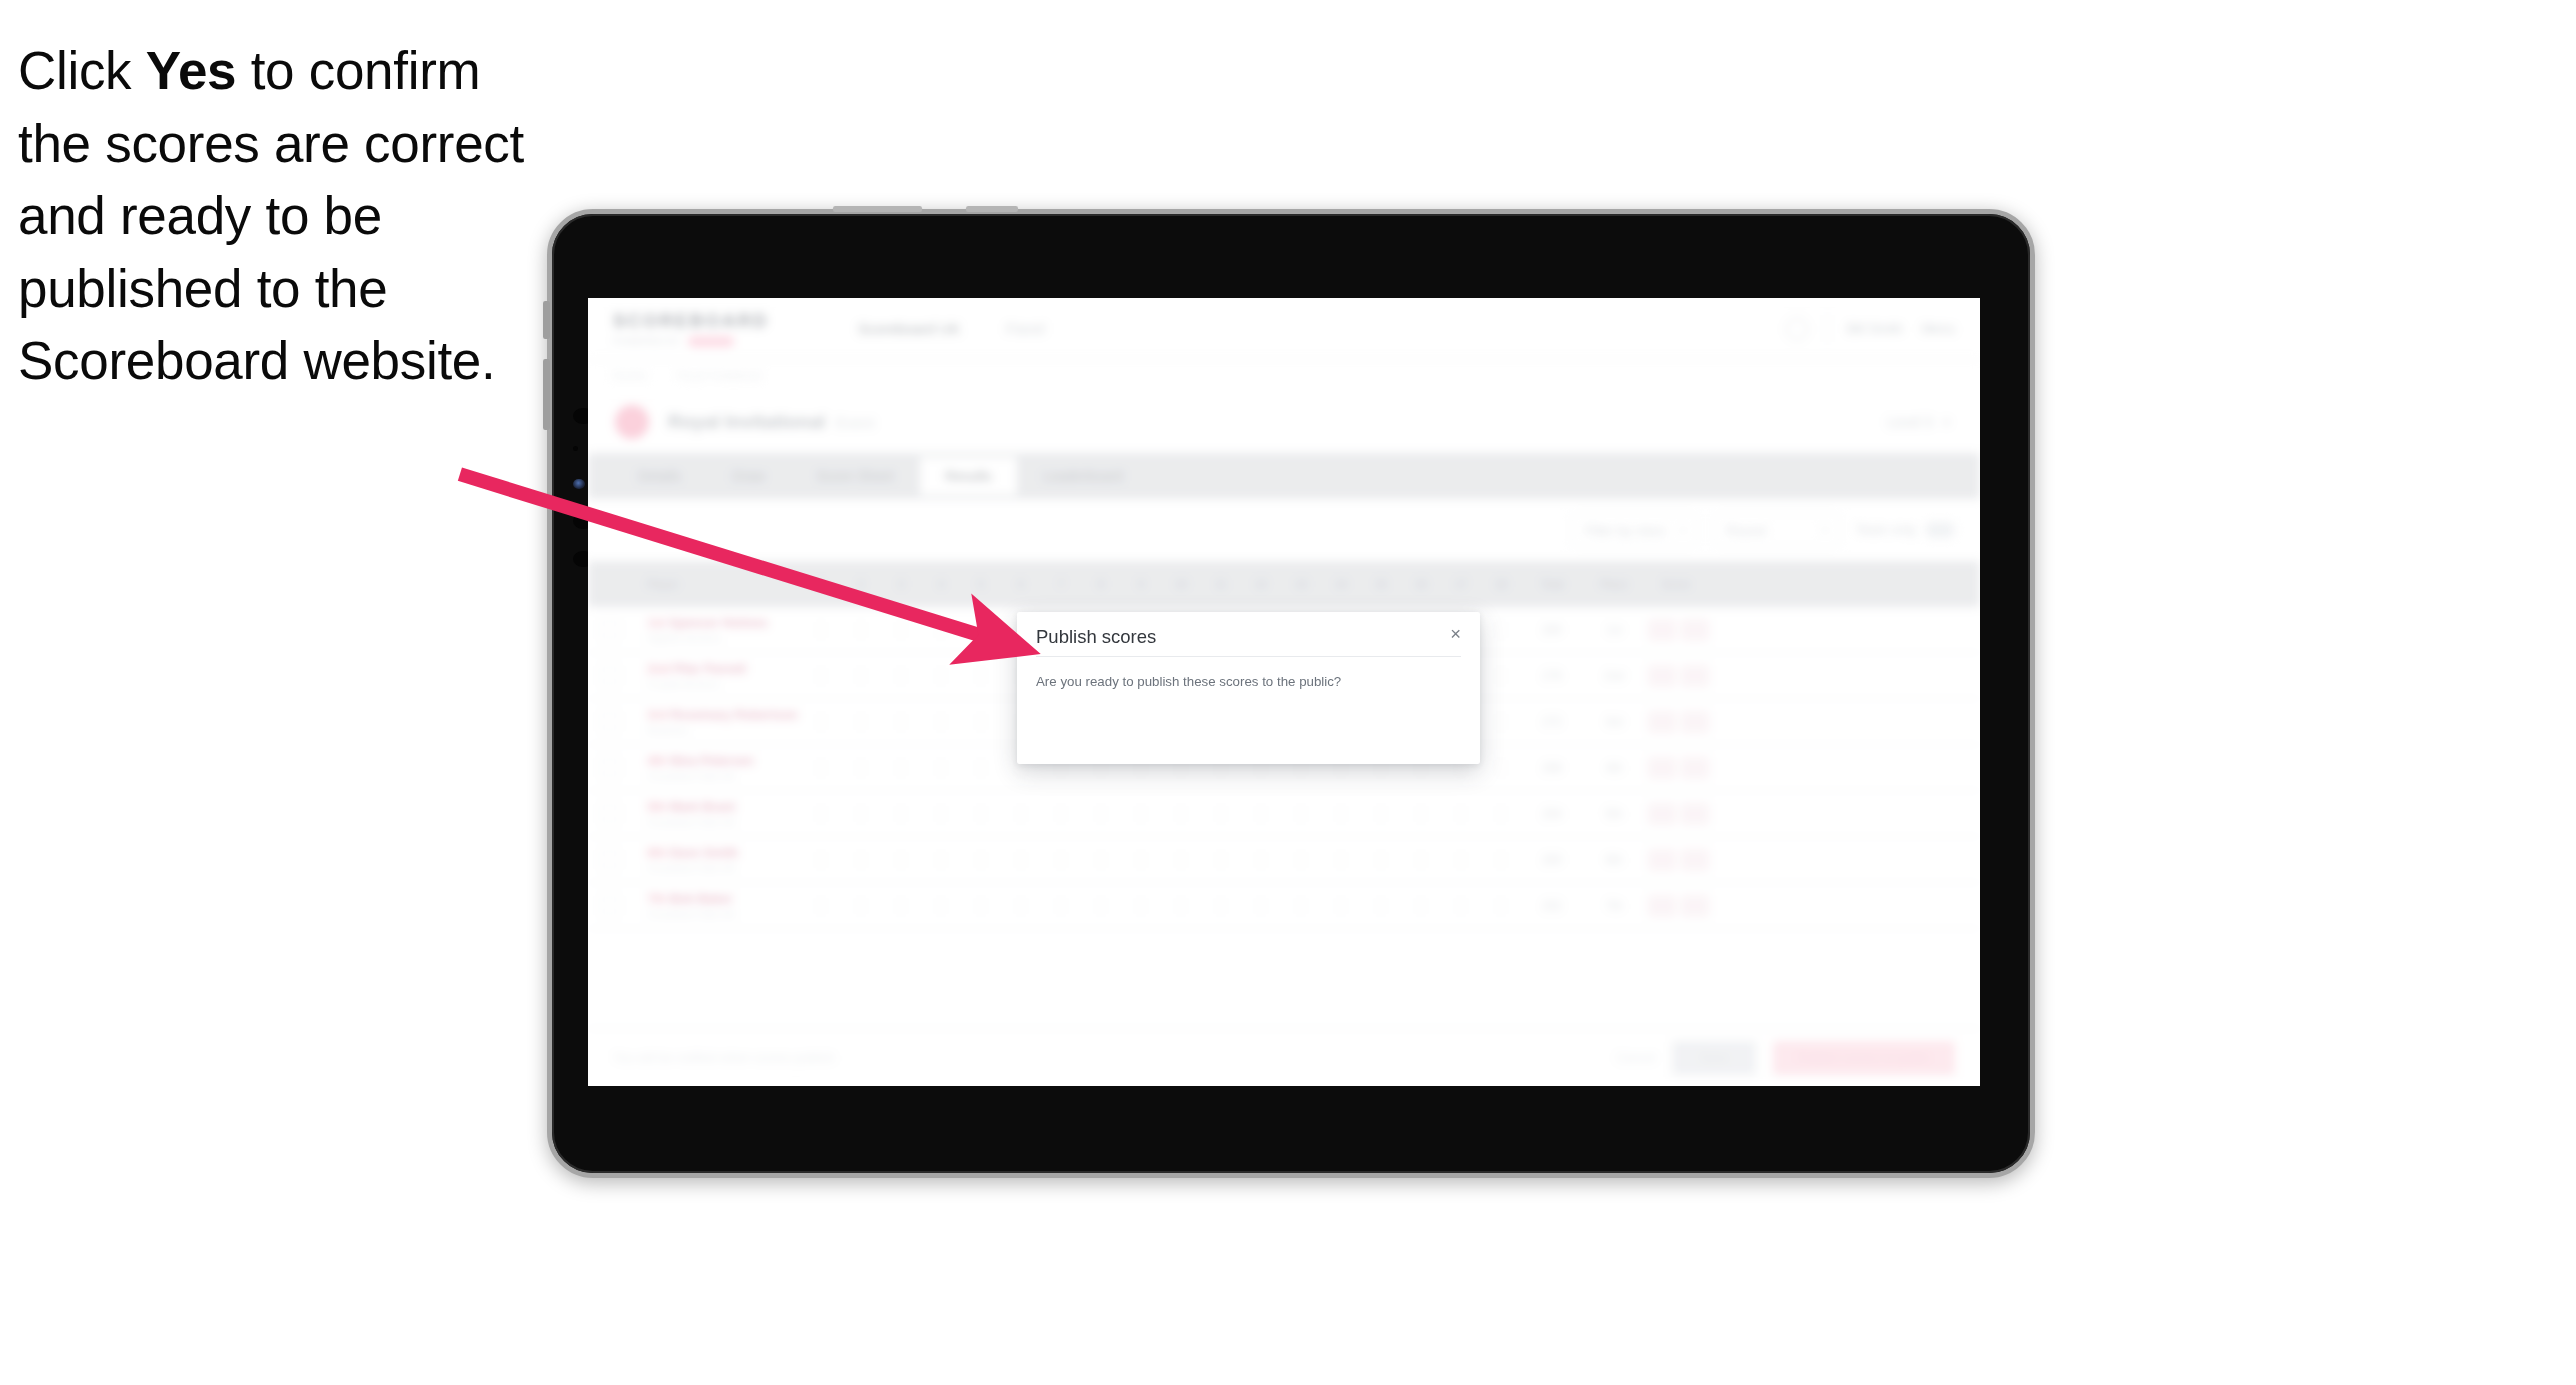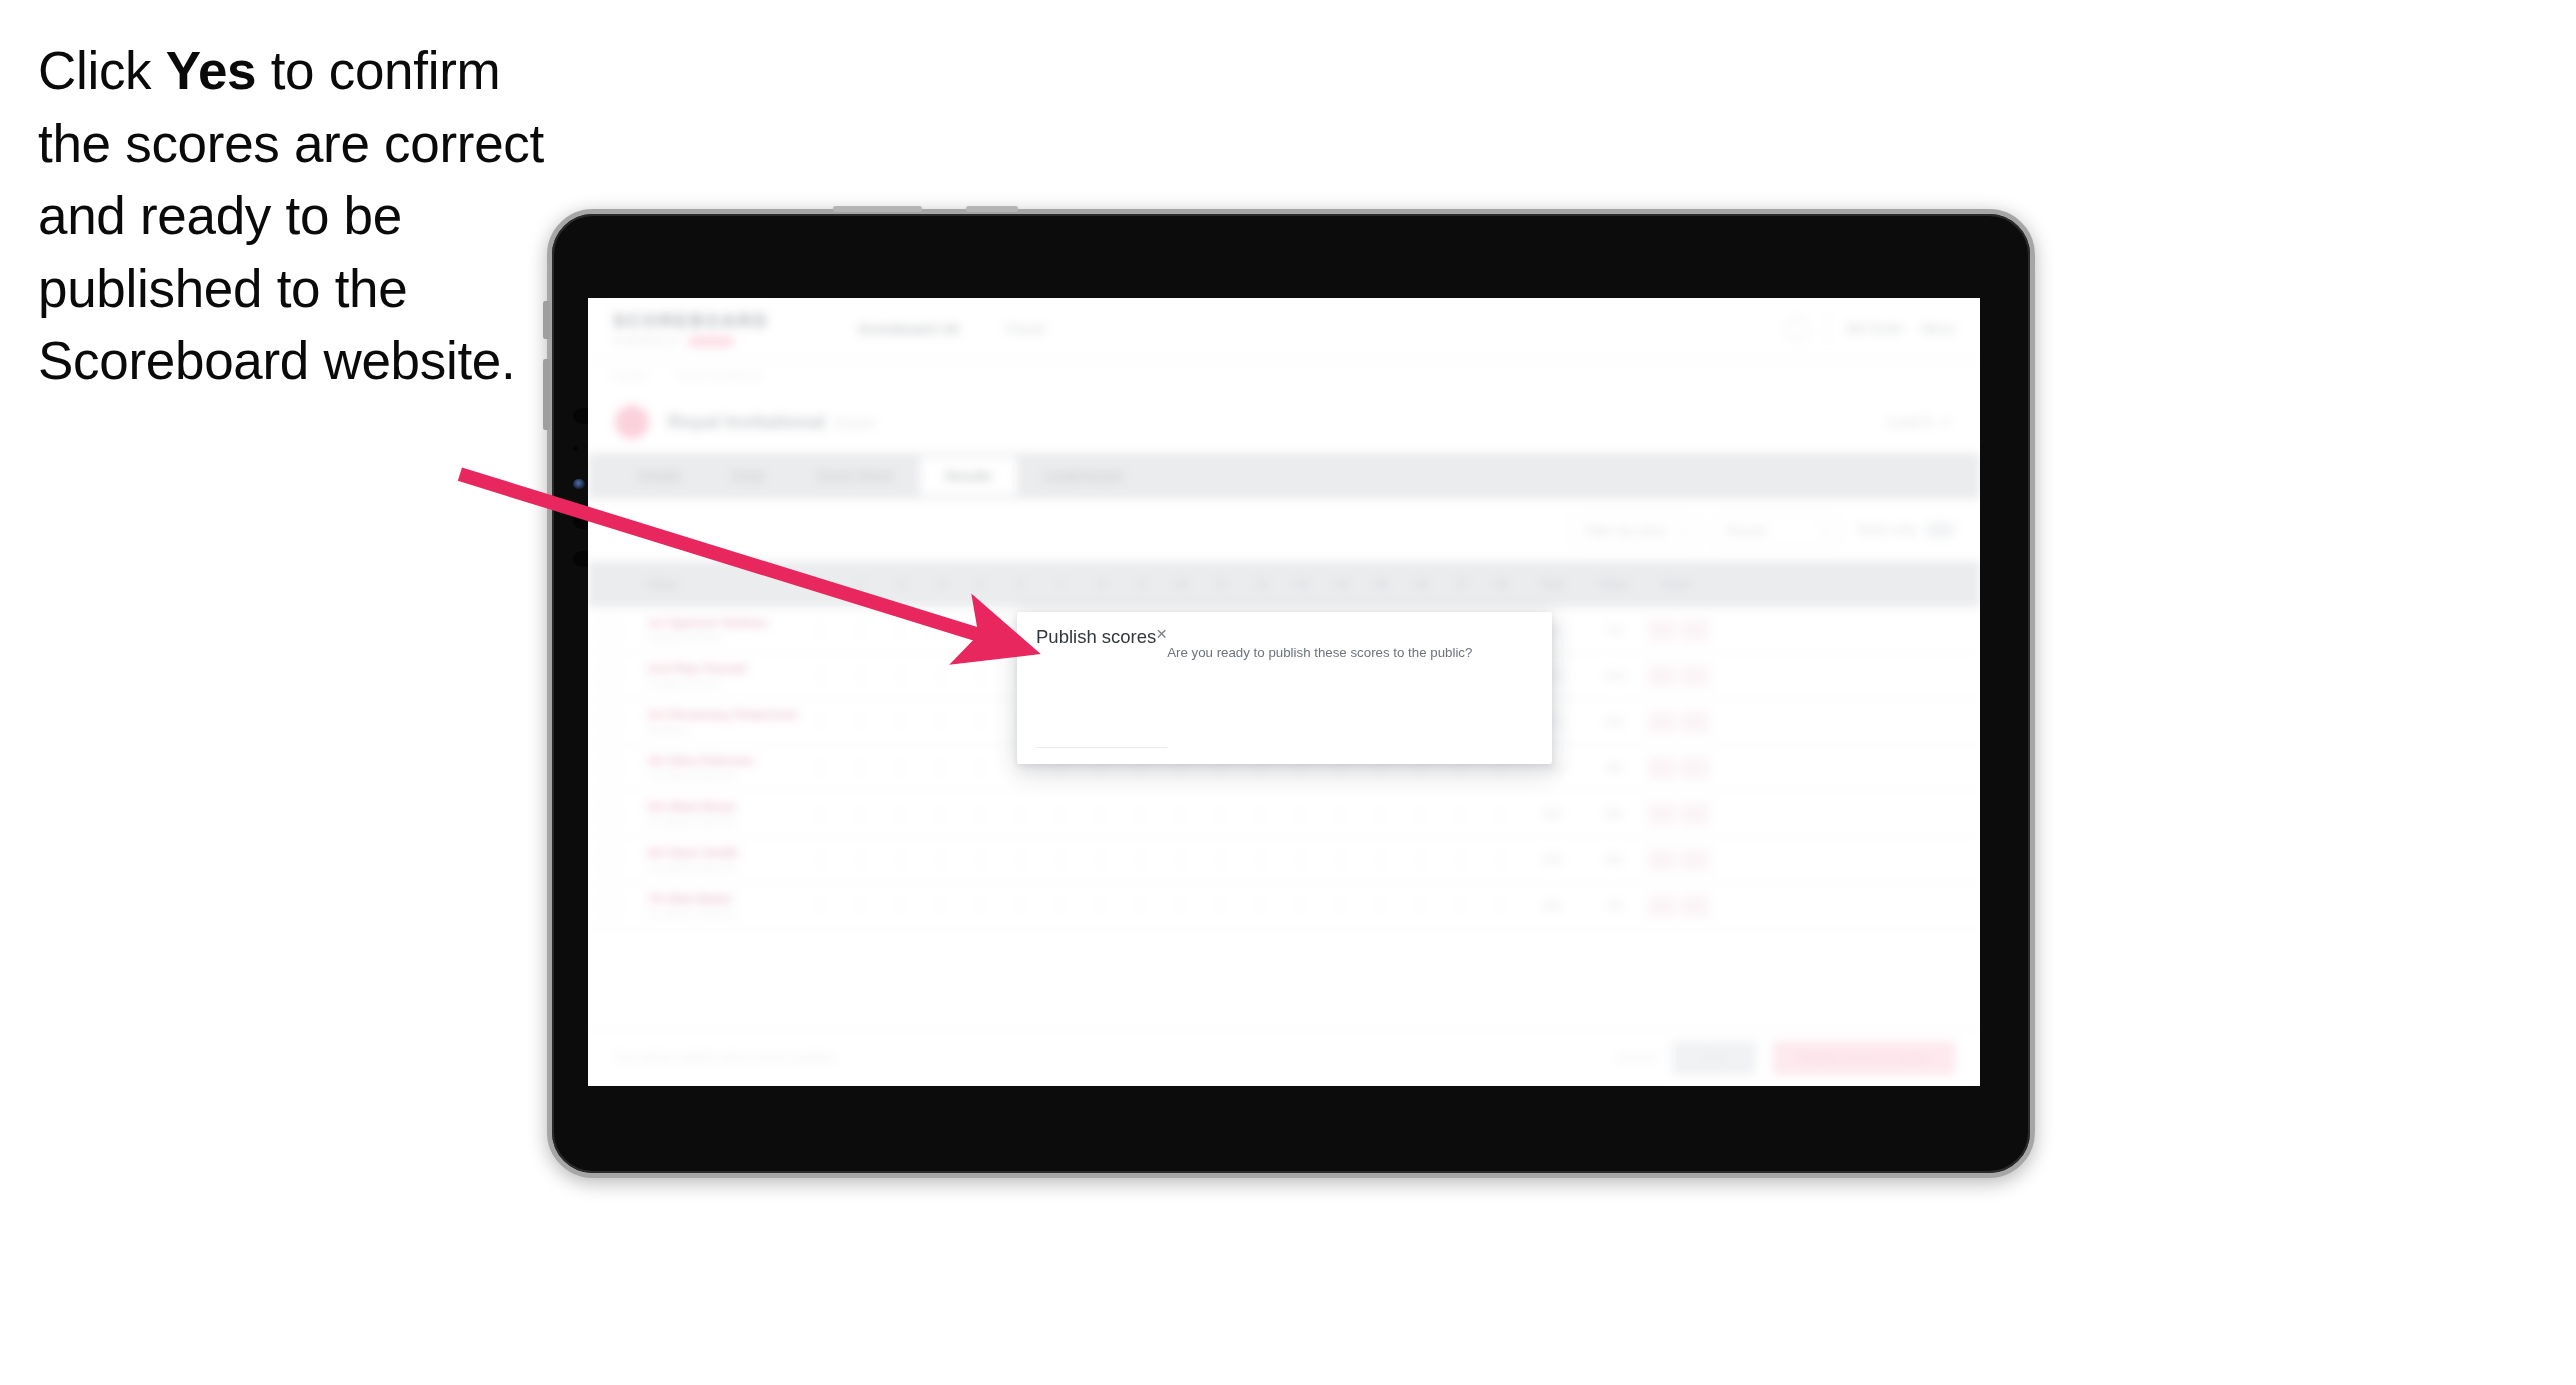--- a/index.html
+++ b/index.html
@@ -14,21 +14,21 @@
   #stage {
     position: relative;
     width: 2576px;
     height: 1386px;
     background: #ffffff;
   }
 
   
   .caption {
     position: absolute;
-    left: 38px;
+    left: 18px;
     top: 35px;
     width: 547px;
     font-size: 53px;
     line-height: 1.37;
     color: #0a0a0a;
     font-family: "Liberation Sans", sans-serif;
     letter-spacing: -0.3px;
   }
   .caption b { font-weight: 700; }
 
@@ -295,27 +295,27 @@
   .scrim {
     position: absolute; inset: 0;
     background: rgba(255,255,255,0.48);
   }
 
   
   .modal {
     position: absolute;
     left: 429px;
     top: 314px;
-    width: 535px;
+    width: 463px;
     height: 152px;
     background: #ffffff;
     border-radius: 2.2px;
     box-shadow: 0 7.4px 25px rgba(40,46,58,0.20), 0 1.5px 6px rgba(40,46,58,0.10);
     padding: 16.3px 19px 16.3px 19px;
-    display: flex; 
+    display: flex; flex-direction: column;
   }
   .modal-head {
     display: flex; align-items: flex-start; justify-content: space-between;
     border-bottom: 0.7px solid #e8eaed;
     padding-bottom: 9.6px;
   }
   .modal-title {
     font-size: 18.5px; color: #33373d; font-weight: 400;
     line-height: 1;
   }

